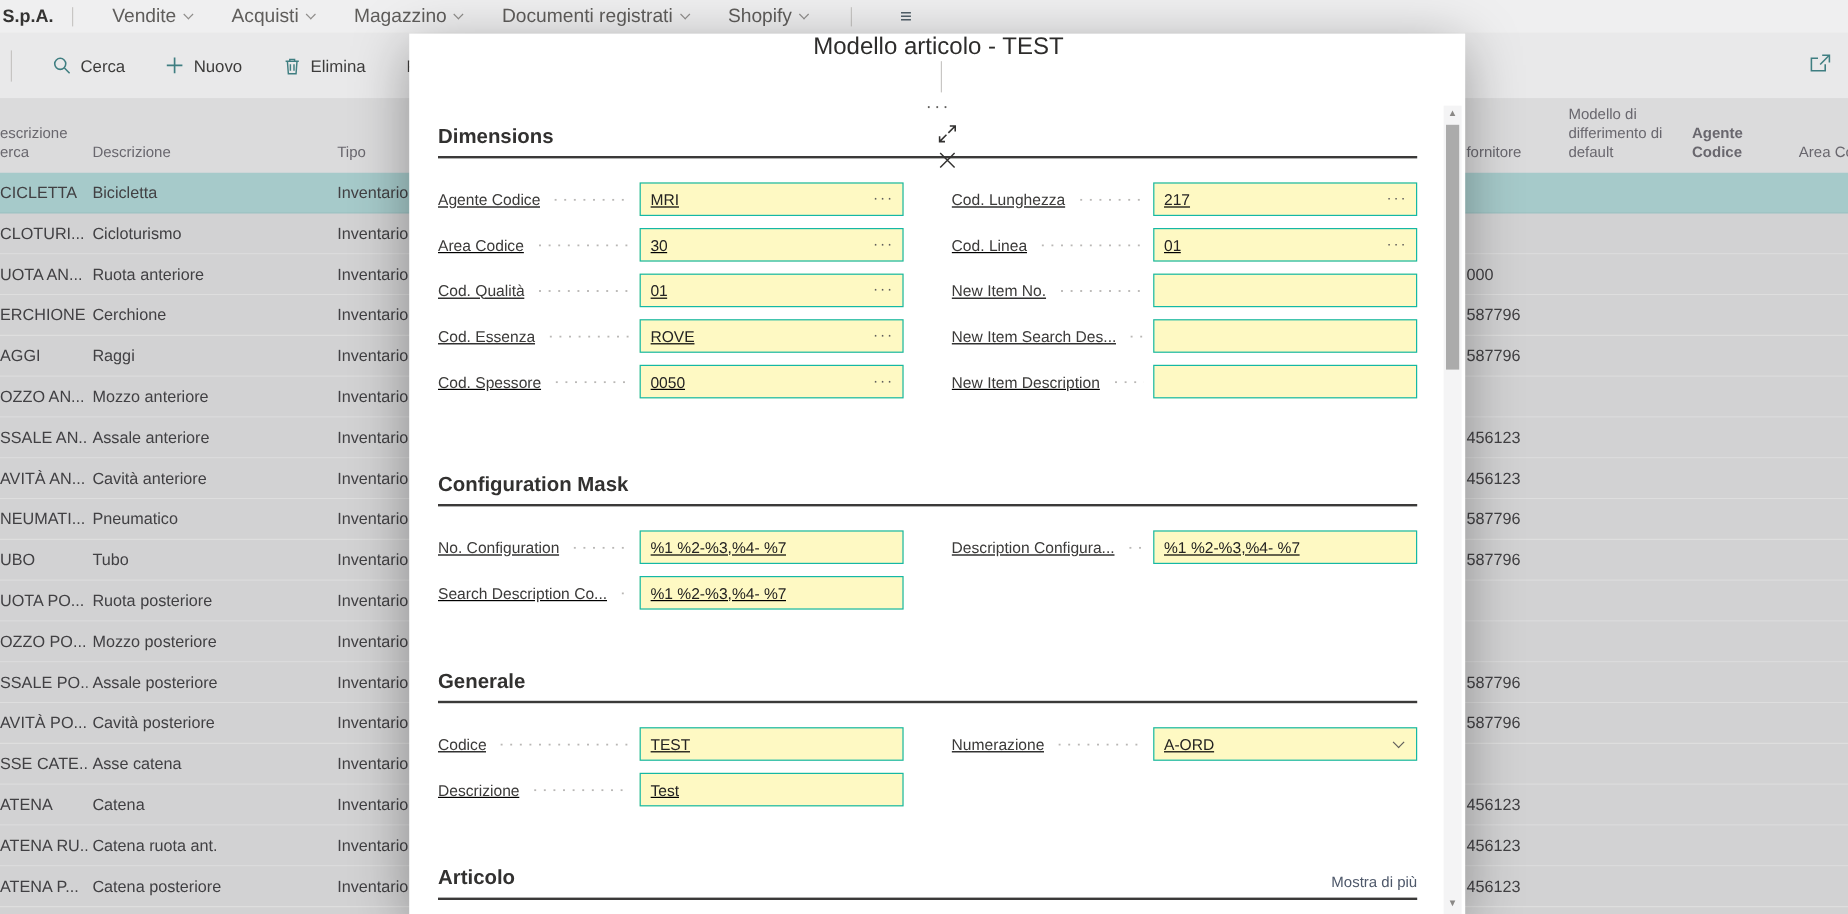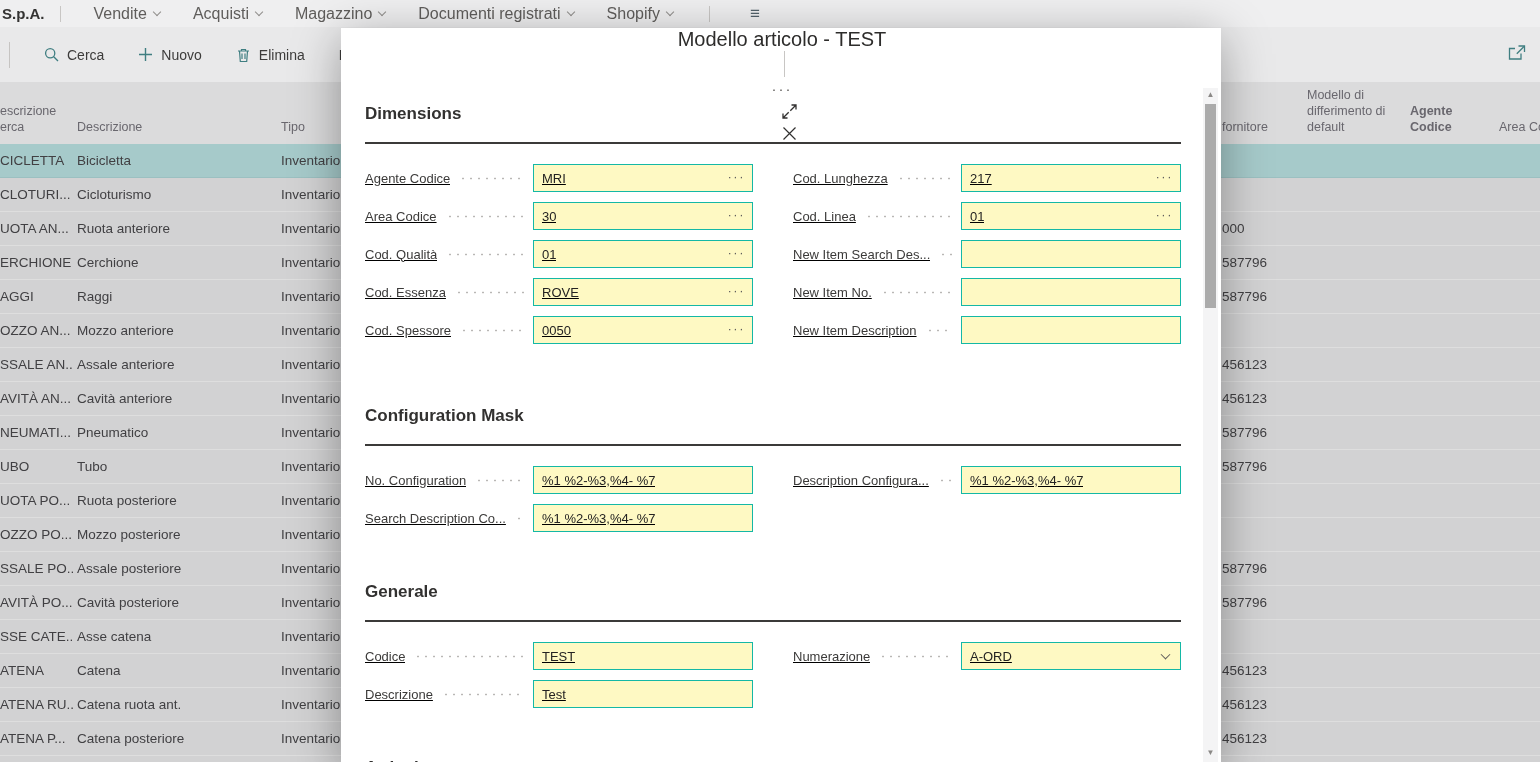--- a/index.html
+++ b/index.html
@@ -55,21 +55,21 @@
             background:#ffffff; box-shadow:0 10px 45px rgba(0,0,0,.35); z-index:5; }
   .dlg-head { height:56px; display:flex; align-items:center; padding:0 22px 0 24px;flex-direction:column; }
   .dlg-title { font-size:20px; font-weight:400; color:#2d2c2b; white-space:nowrap; }
   .vdiv { width:1px; height:26px; background:#c8c6c4; margin:0 16px 0 20px; flex:none; }
   .more-btn { background:none; border:none; color:#605e5c; font-size:15px;
               letter-spacing:2px; cursor:pointer; line-height:1; padding:4px 6px; }
   .head-spacer { flex:1; }
   .icon-btn { background:none; border:none; cursor:pointer; padding:2px; margin-left:15px; display:flex; }
 
   .dlg-body { padding:2px 40px 0 24px; }
-  .dlg-body h2 { font-size:17px; font-weight:700; color:#323130; padding-bottom:18px;
+  .dlg-body h2 { font-size:17px; font-weight:700; color:#323130; padding-bottom:6px;
                  border-bottom:2px solid #3b3a39; display:flex;
                  justify-content:space-between; align-items:flex-end; }
   .show-more { font-size:12.5px; font-weight:400; color:#4e586a; cursor:pointer; text-decoration:none; }
   .f-wrap { display:flex; gap:40px; margin-top:20px; }
   .f-col { flex:1; min-width:0; }
   .f-row { display:flex; height:28px; margin-bottom:10px; align-items:center;text-decoration:underline; }
   .f-label { width:168px; flex:none; display:flex; align-items:center;
              font-size:13px; color:#3b3a39; min-width:0; }
   .lt { white-space:nowrap; overflow:hidden; }
   .leader { flex:1; margin:0 8px 0 9px; height:3px; align-self:center;
@@ -391,30 +391,30 @@
                   <span class="lt">Cod. Linea</span>
                   <span class="leader"></span>
                 </div>
                 <div class="f-ctl">
                   <span class="val">01</span>
                   <span class="assist">···</span>
                 </div>
               </div>
               <div class="f-row">
                 <div class="f-label">
+                  <span class="lt">New Item No.</span>
+                  <span class="leader"></span>
+                </div>
+                <div class="f-ctl">
+                  <span class="val"></span>
+                </div>
+              </div>
+              <div class="f-row">
+                <div class="f-label">
                   <span class="lt">New Item Search Des...</span>
-                  <span class="leader"></span>
-                </div>
-                <div class="f-ctl">
-                  <span class="val"></span>
-                </div>
-              </div>
-              <div class="f-row">
-                <div class="f-label">
-                  <span class="lt">New Item No.</span>
                   <span class="leader"></span>
                 </div>
                 <div class="f-ctl">
                   <span class="val"></span>
                 </div>
               </div>
               <div class="f-row">
                 <div class="f-label">
                   <span class="lt">New Item Description</span>
                   <span class="leader"></span>

